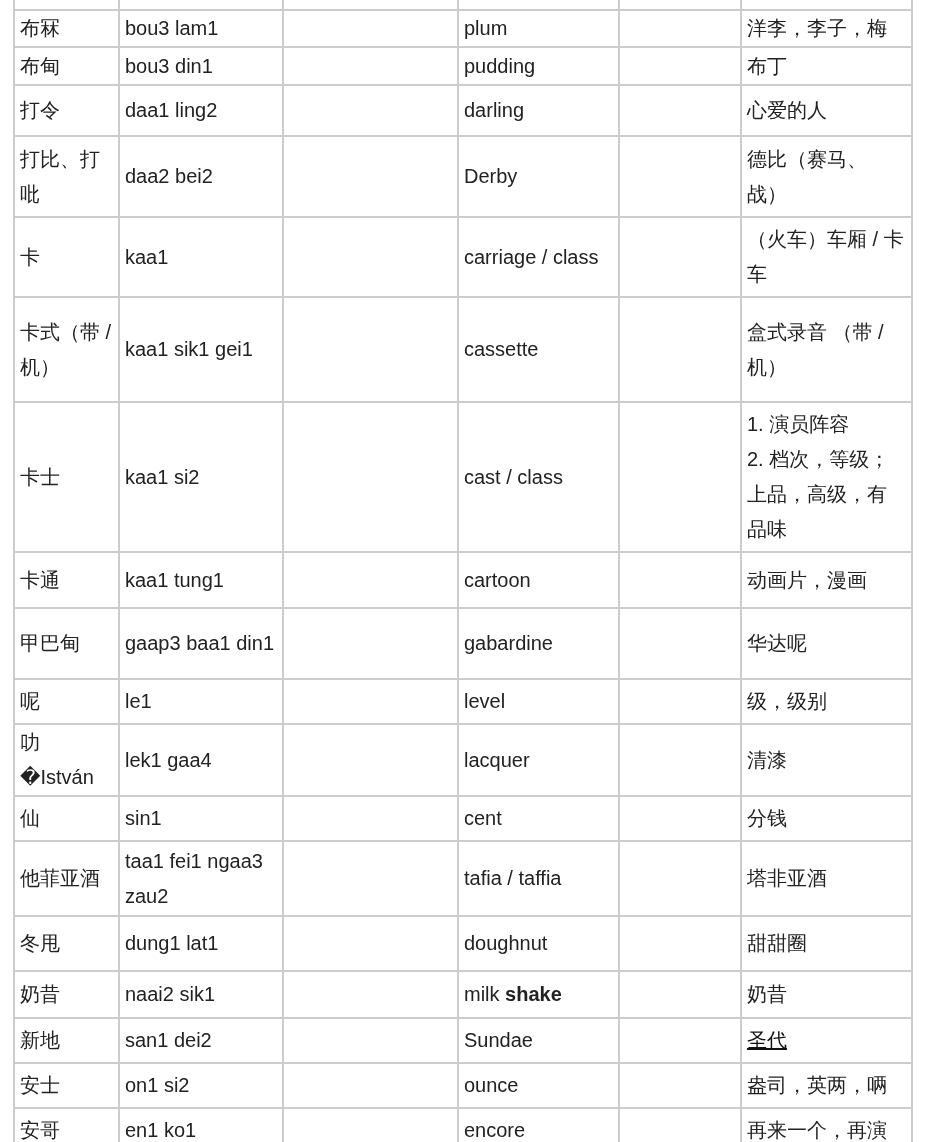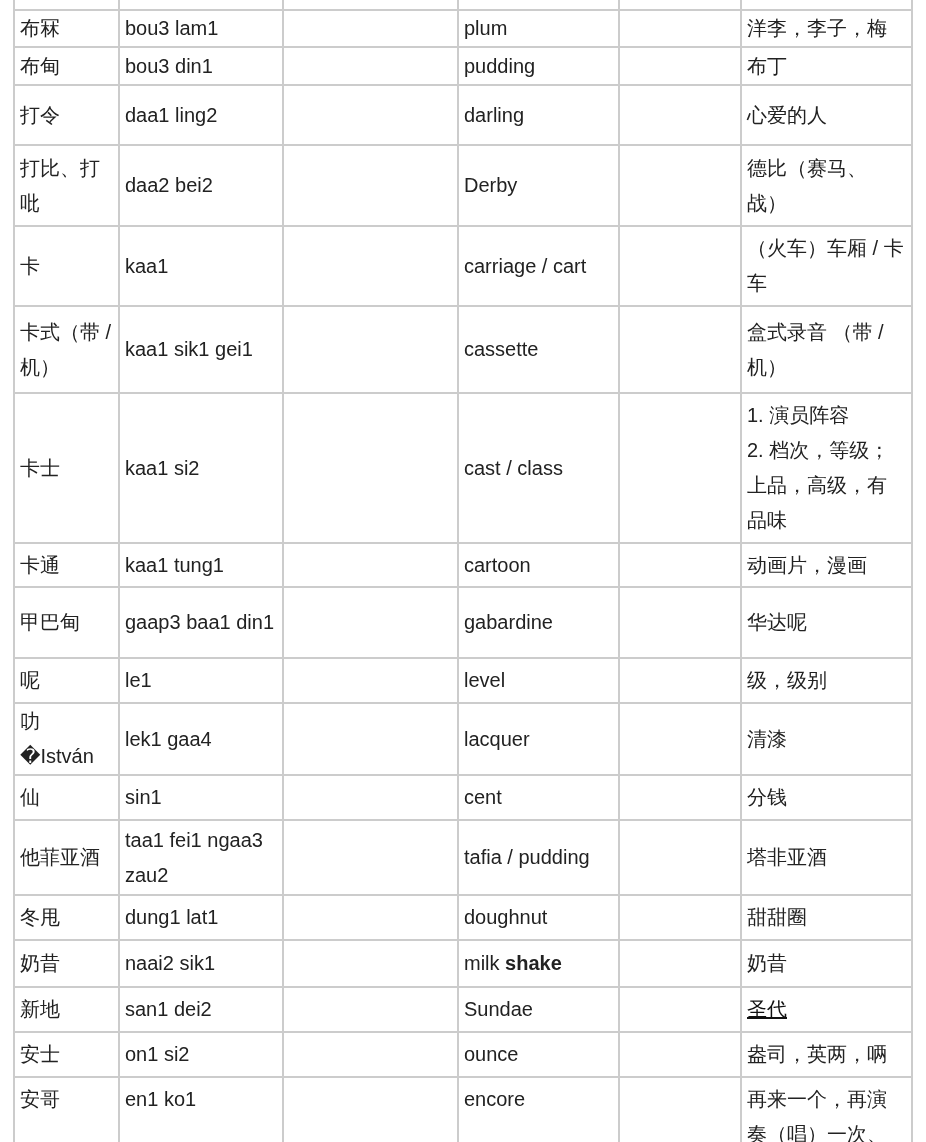--- a/index.html
+++ b/index.html
@@ -81,64 +81,64 @@
         <td>洋李，李子，梅</td>
       </tr>
       <tr style="height:38px">
         <td>布甸</td>
         <td>bou3 din1</td>
         <td></td>
         <td>pudding</td>
         <td></td>
         <td>布丁</td>
       </tr>
-      <tr style="height:60px">
+      <tr style="height:51px">
         <td>打令</td>
         <td>daa1 ling2</td>
         <td></td>
         <td>darling</td>
         <td></td>
         <td>心爱的人</td>
       </tr>
       <tr style="height:81px">
         <td>打比、打吡</td>
         <td>daa2 bei2</td>
         <td></td>
         <td>Derby</td>
         <td></td>
         <td>德比（赛马、战）</td>
       </tr>
       <tr style="height:80px">
         <td>卡</td>
         <td>kaa1</td>
         <td></td>
-        <td>carriage / cart</td>
+        <td>carriage / class</td>
         <td></td>
         <td>（火车）车厢 / 卡车</td>
       </tr>
-      <tr style="height:87px">
+      <tr style="height:105px">
         <td>卡式（带 / 机）</td>
         <td>kaa1 sik1 gei1</td>
         <td></td>
         <td>cassette</td>
         <td></td>
         <td>盒式录音 （带 / 机）</td>
       </tr>
       <tr style="height:150px">
         <td>卡士</td>
         <td>kaa1 si2</td>
         <td></td>
         <td>cast / class</td>
         <td></td>
         <td>
           <div>1. 演员阵容</div>
           <div>2. 档次，等级；上品，高级，有品味</div>
         </td>
       </tr>
-      <tr style="height:44px">
+      <tr style="height:56px">
         <td>卡通</td>
         <td>kaa1 tung1</td>
         <td></td>
         <td>cartoon</td>
         <td></td>
         <td>动画片，漫画</td>
       </tr>
       <tr style="height:71px">
         <td>甲巴甸</td>
         <td>gaap3 baa1 din1</td>
@@ -168,25 +168,25 @@
         <td>sin1</td>
         <td></td>
         <td>cent</td>
         <td></td>
         <td>分钱</td>
       </tr>
       <tr style="height:75px">
         <td>他菲亚酒</td>
         <td>taa1 fei1 ngaa3 zau2</td>
         <td></td>
-        <td>tafia / pudding</td>
+        <td>tafia / taffia</td>
         <td></td>
         <td>塔非亚酒</td>
       </tr>
-      <tr style="height:45px">
+      <tr style="height:55px">
         <td>冬甩</td>
         <td>dung1 lat1</td>
         <td></td>
         <td>doughnut</td>
         <td></td>
         <td>甜甜圈</td>
       </tr>
       <tr style="height:47px">
         <td>奶昔</td>
         <td>naai2 sik1</td>

